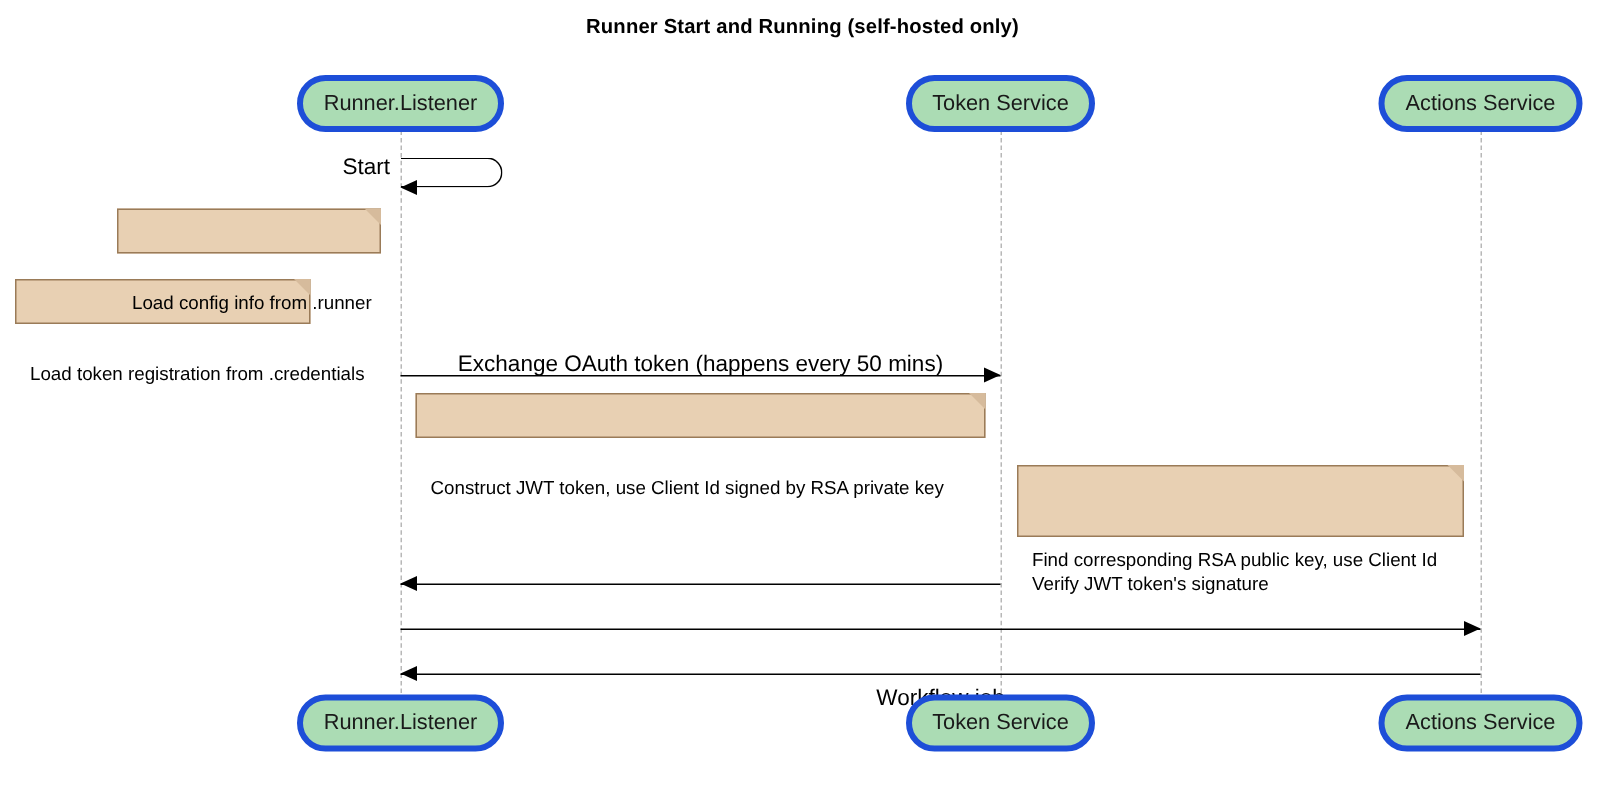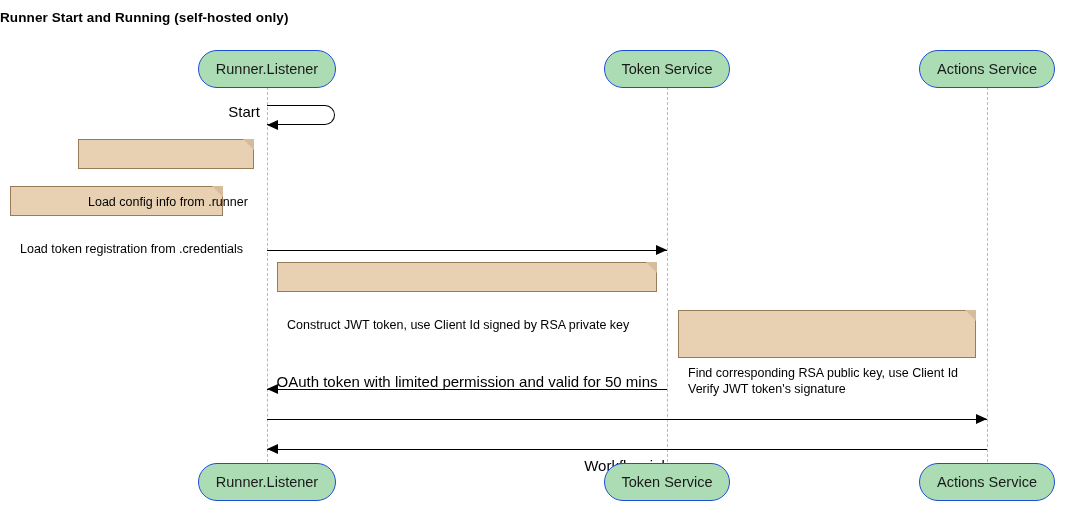--- a/index.html
+++ b/index.html
@@ -19,33 +19,33 @@
     position: absolute;
     left: 0; top: 0;
     width: 1070px;
     height: 525px;
   }
   .diagram-title {
     position: absolute;
     left: 0;
     top: 10px;
     width: 1070px;
-    text-align: left;
+    text-align: center;
     font-size: 13.5px;
     font-weight: bold;
     letter-spacing: 0.1px;
   }
   
   .participant {
     position: absolute;
     box-sizing: border-box;
     height: 38px;
     border-radius: 19px;
     background: #abdcb4;
-    border: 1px solid #1d4ed8;
+    border: 4px solid #1d4ed8;
     display: flex;
     align-items: center;
     justify-content: center;
     font-size: 14.5px;
     color: #1a1a1a;
     white-space: nowrap;
     text-align: center;
   }
   
   .lifeline {
@@ -135,40 +135,40 @@
 
   <div class="msg-label" style="left:198px; top:103px; width:62px; text-align:right;">Start</div>
   <div class="self-loop" style="left:267px; top:105px; width:68px; height:20px;"></div>
   <div class="arrow-head arrow-left" style="left:267px; top:120px;"></div>
 
   <div class="note" style="left:78px; top:139px; width:176px; height:30px;">
     <span class="fold"></span>
     <span class="note-text">Load config info from .runner</span>
   </div>
 
-  <div class="note" style="left:10px; top:186px; width:213px; height:30px;">
+  <div class="note" style="left:10px; top:186px; width:197px; height:30px;">
     <span class="fold"></span>
     <span class="note-text">Load token registration from .credentials</span>
   </div>
 
+  <div class="msg-label" style="left:267px; top:234px; width:400px;">Exchange OAuth token (happens every 50 mins)</div>
   <div class="msg-line" style="left:267px; top:250px; width:400px;"></div>
   <div class="arrow-head arrow-right" style="left:656px; top:245px;"></div>
 
   <div class="note" style="left:678px; top:310px; width:298px; height:48px;">
     <span class="fold"></span>
     <span class="note-text">Find corresponding RSA public key, use Client Id
 Verify JWT token's signature</span>
   </div>
 
   <div class="note" style="left:277px; top:262px; width:380px; height:30px;">
     <span class="fold"></span>
     <span class="note-text">Construct JWT token, use Client Id signed by RSA private key</span>
   </div>
 
-  <div class="msg-label" style="left:267px; top:373px; width:400px;">OAuth token with limited permission and valid for 50 mins</div>
   <div class="msg-line" style="left:267px; top:389px; width:400px;"></div>
   <div class="arrow-head arrow-left" style="left:267px; top:384px;"></div>
 
   <div class="msg-line" style="left:267px; top:419px; width:720px;"></div>
   <div class="arrow-head arrow-right" style="left:976px; top:414px;"></div>
 
   <div class="msg-label" style="left:267px; top:433px; width:720px;margin-top:24px;">Workflow job</div>
   <div class="msg-line" style="left:267px; top:449px; width:720px;"></div>
   <div class="arrow-head arrow-left" style="left:267px; top:444px;"></div>
 

